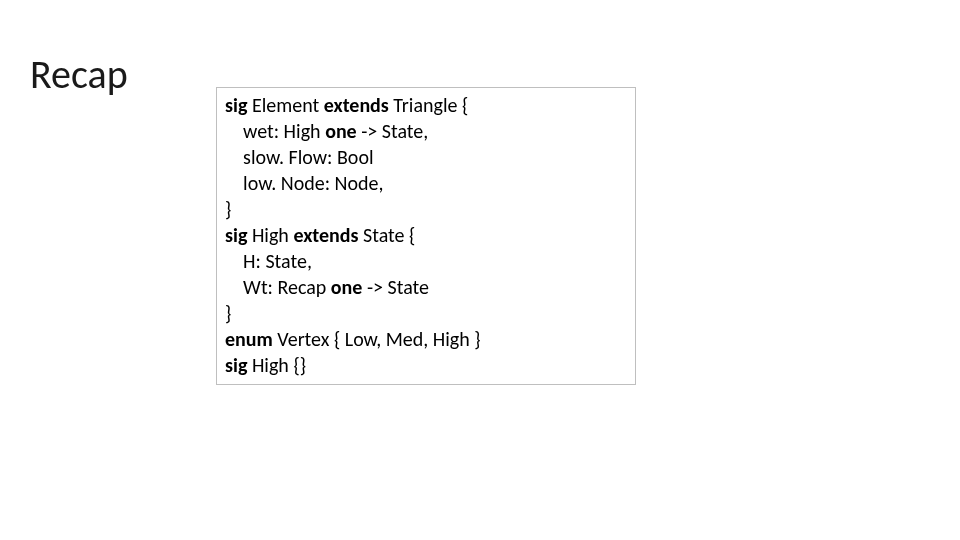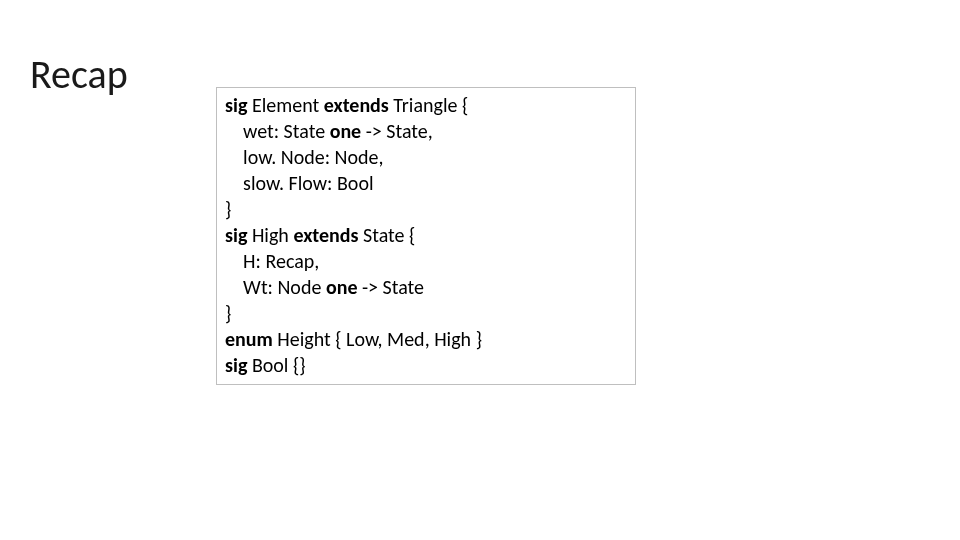--- a/index.html
+++ b/index.html
@@ -44,24 +44,24 @@
     font-weight: 700;
   }
 </style>
 </head>
 <body>
 
 <div class="slide">
   <div class="title">Recap</div>
   <div class="code-box">
       <div class="code-line"><span class="kw">sig</span><span> Element </span><span class="kw">extends</span><span> Triangle {</span></div>
-      <div class="code-line"><span>    wet: State </span><span class="kw">one</span><span> -&gt; State,</span></div>
+      <div class="code-line"><span>    wet: High </span><span class="kw">one</span><span> -&gt; State,</span></div>
+      <div class="code-line"><span>    slow. Flow: Bool</span></div>
       <div class="code-line"><span>    low. Node: Node,</span></div>
-      <div class="code-line"><span>    slow. Flow: Bool</span></div>
       <div class="code-line"><span>}</span></div>
       <div class="code-line"><span class="kw">sig</span><span> High </span><span class="kw">extends</span><span> State {</span></div>
-      <div class="code-line"><span>    H: Recap,</span></div>
-      <div class="code-line"><span>    Wt: Node </span><span class="kw">one</span><span> -&gt; State</span></div>
+      <div class="code-line"><span>    H: State,</span></div>
+      <div class="code-line"><span>    Wt: Recap </span><span class="kw">one</span><span> -&gt; State</span></div>
       <div class="code-line"><span>}</span></div>
-      <div class="code-line"><span class="kw">enum</span><span> Height { Low, Med, High }</span></div>
-      <div class="code-line"><span class="kw">sig</span><span> Bool {}</span></div>
+      <div class="code-line"><span class="kw">enum</span><span> Vertex { Low, Med, High }</span></div>
+      <div class="code-line"><span class="kw">sig</span><span> High {}</span></div>
     </div>
 </div>
 
 </body></html>

